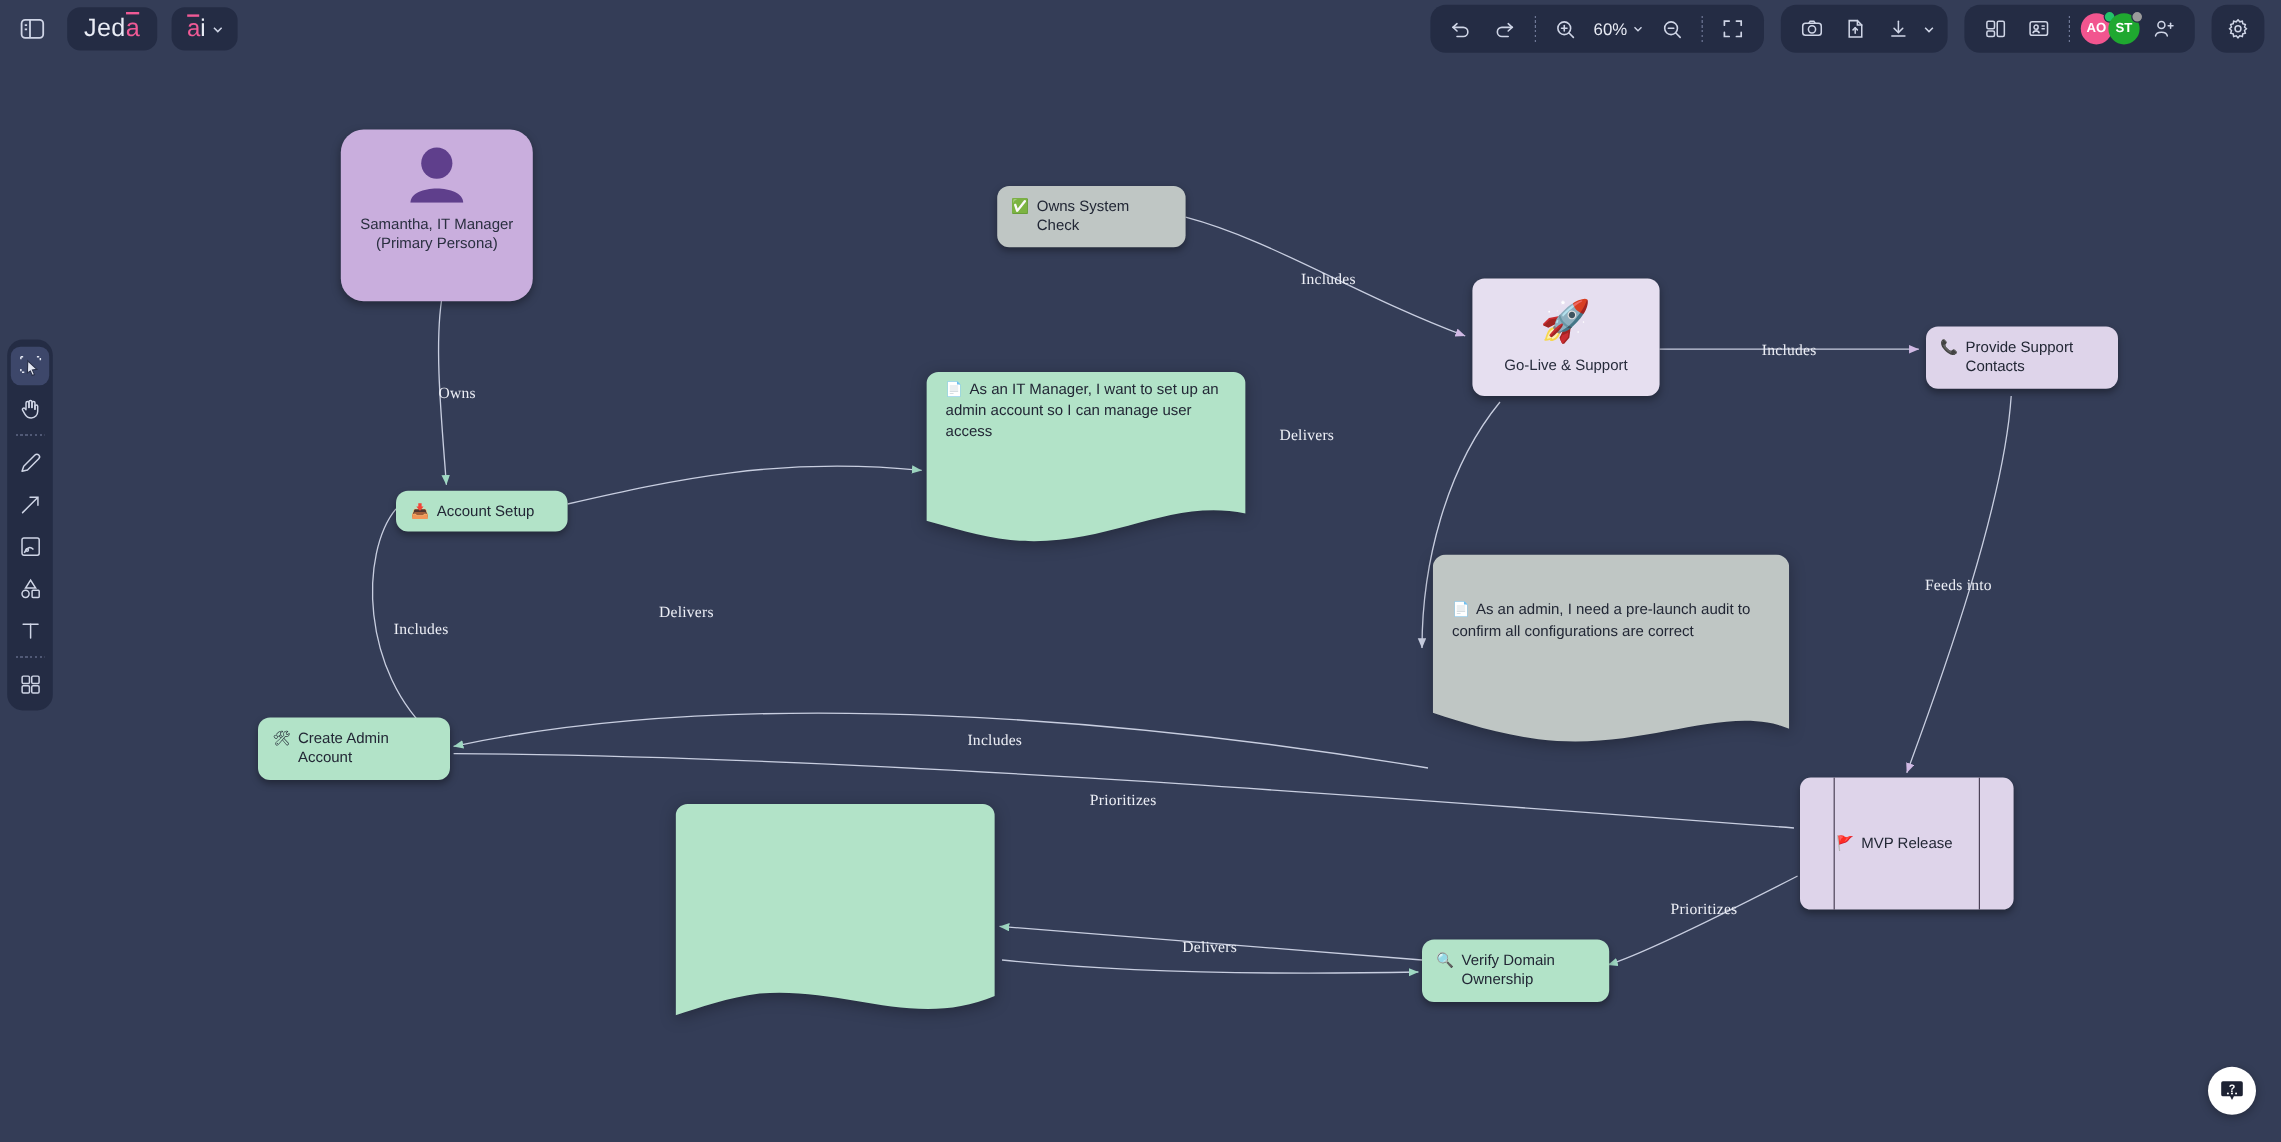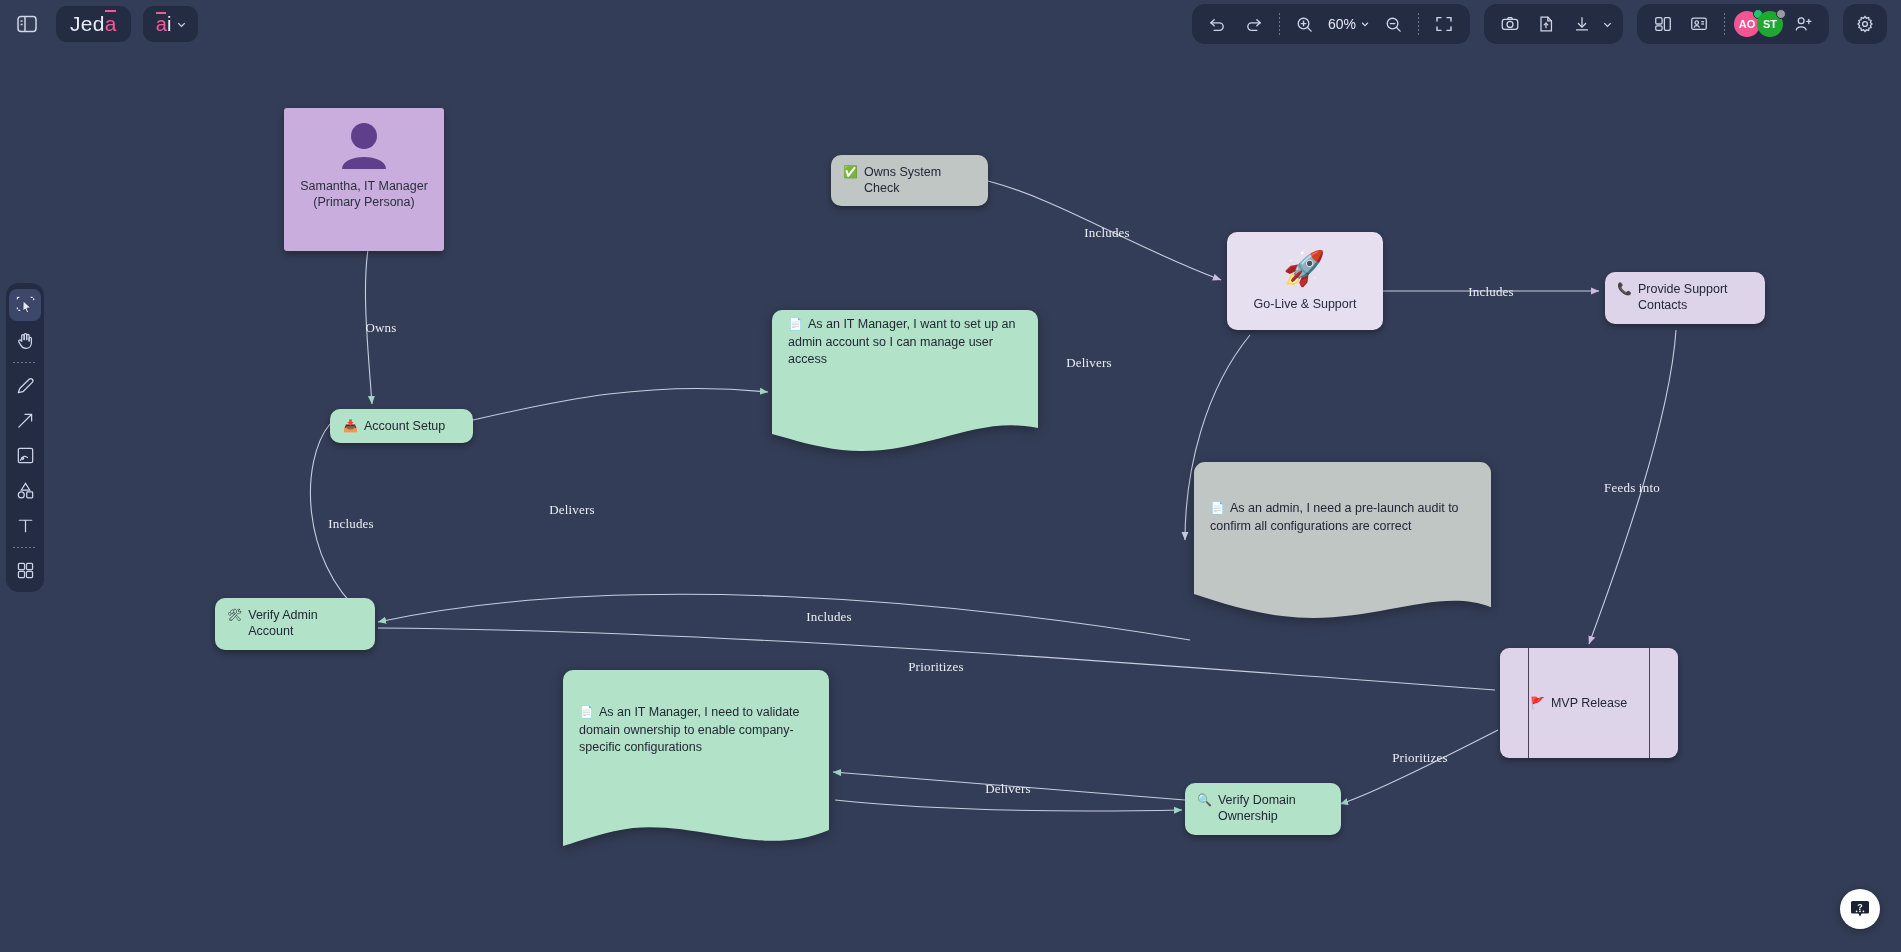--- a/index.html
+++ b/index.html
@@ -93,21 +93,21 @@
   .trbtn.active { background: #3d476a; }
   .rail-sep {
     width: 24px; height: 1px; margin: 3px 0;
     background: repeating-linear-gradient(to right, #6e7796 0 2px, transparent 2px 4px);
   }
 
   
   .node { position: absolute; z-index: 10; }
 
   .persona {
-    border-radius: 3px; background: #c9aedd;
+    border-radius: 19px; background: #c9aedd;
     box-shadow: 0 3px 7px rgba(0,0,0,.34);
     display: flex; flex-direction: column; align-items: center;
     padding-top: 13px;
   }
   .persona .face { margin-bottom: 6px; }
   .persona .ptext {
     font-size: 12.5px; line-height: 15.5px; color: #2a2f40;
     text-align: center; padding: 0 12px 12px;
   }
 
@@ -242,21 +242,21 @@
       <span>Provide Support Contacts</span>
     </div>
 
     <div class="node chip green" style="left:330px;top:409px;width:143px;height:34px;align-items:center;padding:0 13px">
       <span class="emo">📥</span>
       <span>Account Setup</span>
     </div>
 
     <div class="node chip green" style="left:215px;top:598px;width:160px;height:52px">
       <span class="emo">🛠</span>
-      <span>Verify Admin Account</span>
+      <span>Create Admin Account</span>
     </div>
 
     <div class="node chip green" style="left:1185px;top:783px;width:156px;height:52px">
       <span class="emo">🔍</span>
       <span>Verify Domain Ownership</span>
     </div>
 
     <div class="milestone" style="left:1500px;top:648px;width:178px;height:110px">
       <div class="body"></div>
       <div class="bar" style="left:28px"></div>
@@ -282,23 +282,20 @@
       </svg>
       <div class="stext" style="padding-top:38px">
         <span class="emo">📄</span><span>As an admin, I need a pre-launch audit to confirm all configurations are correct</span>
       </div>
     </div>
 
     <div class="sticky" style="left:563px;top:670px;width:266px;height:185px">
       <svg viewBox="0 0 266 185" preserveAspectRatio="none">
         <path d="M10,0 H256 A10,10 0 0 1 266,10 V160 C200,188 140,152 70,158 C44,161 20,170 0,176 V10 A10,10 0 0 1 10,0 Z" fill="#b2e3c8"></path>
       </svg>
-      <div class="stext" style="padding-top:34px">
-        <span class="emo">📄</span><span>As an IT Manager, I need to validate domain ownership to enable company-specific configurations</span>
-      </div>
     </div>
 
   </div>
 
   <div id="topbar">
     <div class="tb-left" style="pointer-events:auto">
       <div class="icon-sq">
         <svg width="22" height="22" viewBox="0 0 22 22" fill="none" stroke="#cfd5e6" stroke-width="1.5">
           <rect x="2" y="3.5" width="18" height="15" rx="3"></rect>
           <line x1="9" y1="3.5" x2="9" y2="18.5"></line>

